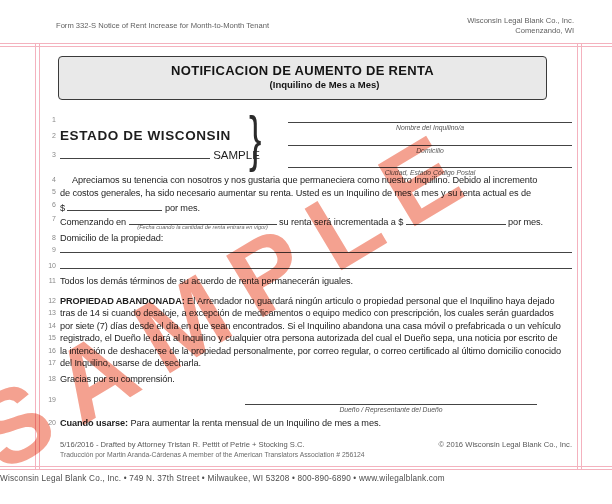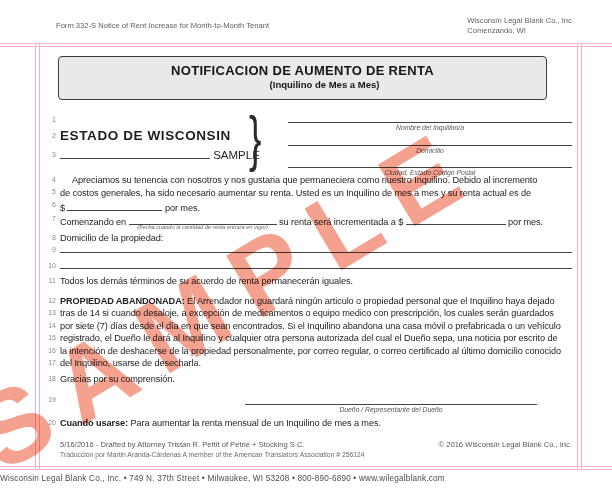--- a/index.html
+++ b/index.html
@@ -10,21 +10,21 @@
     color:#1e1e1e;
   }
   .doc{position:absolute;inset:0;}
 
   
   .hline{position:absolute;left:0;right:0;height:1px;background:var(--c-crop_marks,#f4b2be);}
   .vline{position:absolute;top:44px;bottom:35px;width:1px;background:var(--c-crop_marks,#f4b2be);}
 
   
   .hdr-left{position:absolute;left:56px;top:21px;font-size:7.6px;color:#5f5f5f;}
-  .hdr-right{position:absolute;right:38px;top:16px;font-size:7.6px;color:#5f5f5f;line-height:10px;}
+  .hdr-right{position:absolute;right:38px;top:16px;font-size:7.6px;color:#5f5f5f;text-align:right;line-height:10px;}
 
   
   .title-box{
     position:absolute;left:58px;top:56px;width:487px;height:42px;
     background:var(--c-title_box_bg,#e9e9e9);
     border:1.6px solid #3a3a3a;border-radius:4px;
     text-align:center;
   }
   .title-main{font-size:13px;font-weight:bold;color:#141414;margin-top:6px;letter-spacing:.3px;}
   .title-sub{font-size:9.5px;font-weight:bold;color:#141414;margin-top:1px;padding-left:44px;}

